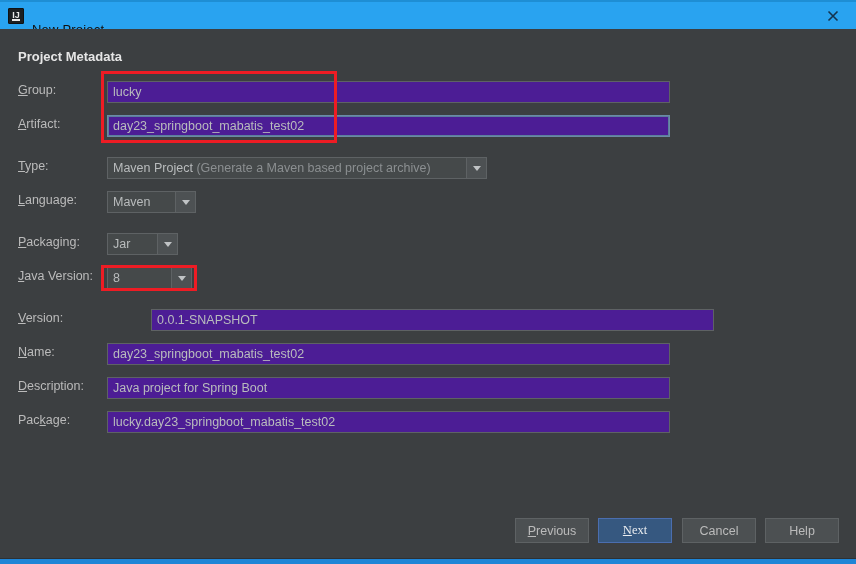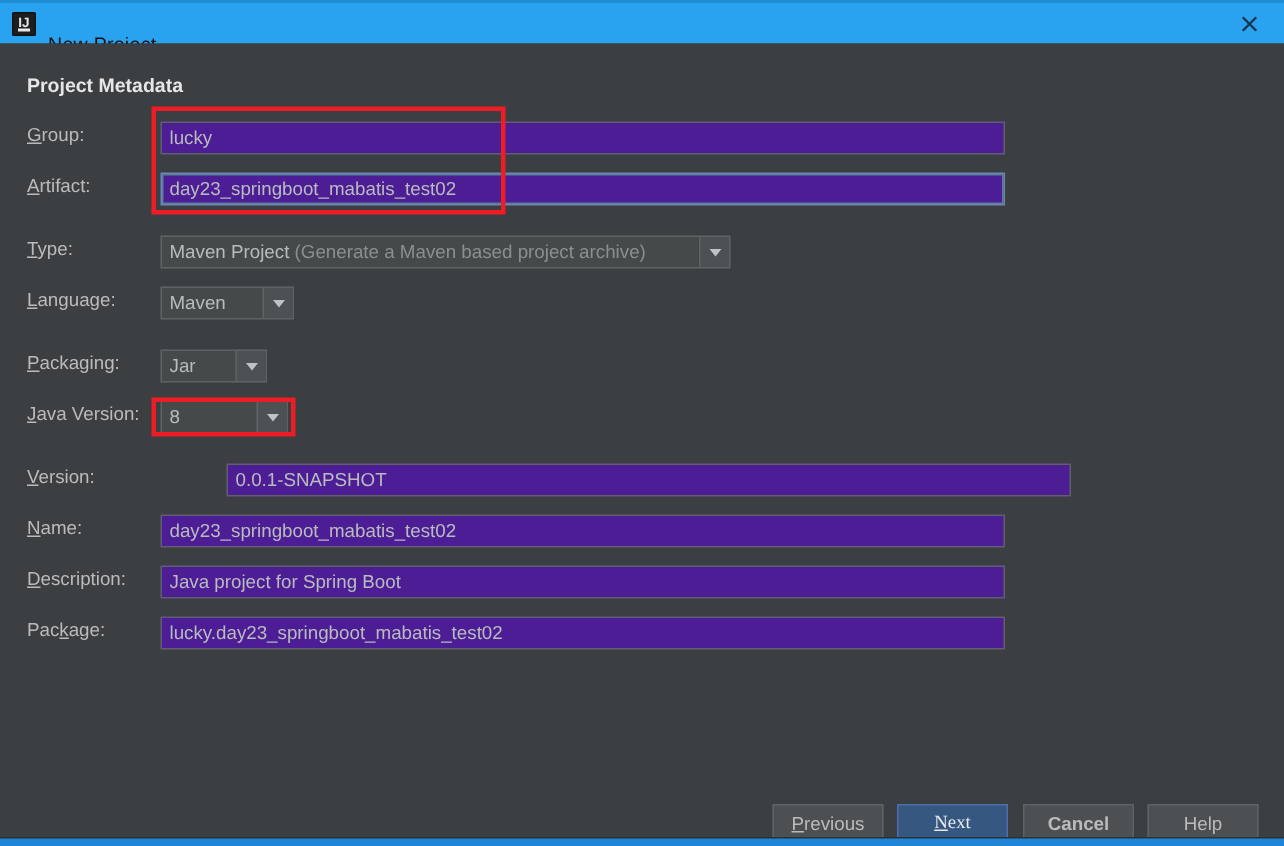--- a/index.html
+++ b/index.html
@@ -125,21 +125,20 @@
   .btn {
     position: absolute; top: 14px;
     height: 25px;
     background: #4c5052;
     border: 1px solid #5e6264;
     color: #bbbbbb;
     font-size: 12.5px;
     display: flex; align-items: center; justify-content: center;
     cursor: pointer;
     font-family: "Liberation Sans", sans-serif;
-    margin-top: 18px;
   }
   .btn u { text-decoration: underline; text-underline-offset: 1px; }
   .btn.primary {
     background: #365880;
     border: 1px solid #4b6eaf;
     color: #e9ecef;
   }
 
   
   #taskbar {
@@ -240,21 +239,21 @@
   <div class="redbox" style="left:101px; top:42px; width:236px; height:72px;"></div>
   <div class="redbox" style="left:101px; top:236px; width:96px; height:26px;"></div>
 
   <div id="buttons">
     <div class="btn" style="left:515px; width:74px;">
       <span><u>P</u>revious</span>
     </div>
     <div class="btn primary" style="left:598px; width:74px;font-family:Liberation Serif, serif;">
       <span><u>N</u>ext</span>
     </div>
-    <div class="btn" style="left:682px; width:74px;font-weight:bold;">
+    <div class="btn" style="left:682px; width:74px;">
       <span>Cancel</span>
     </div>
     <div class="btn" style="left:765px; width:74px;">
       <span>Help</span>
     </div>
   </div>
 </div>
 
 <div id="taskbar"></div>
 

